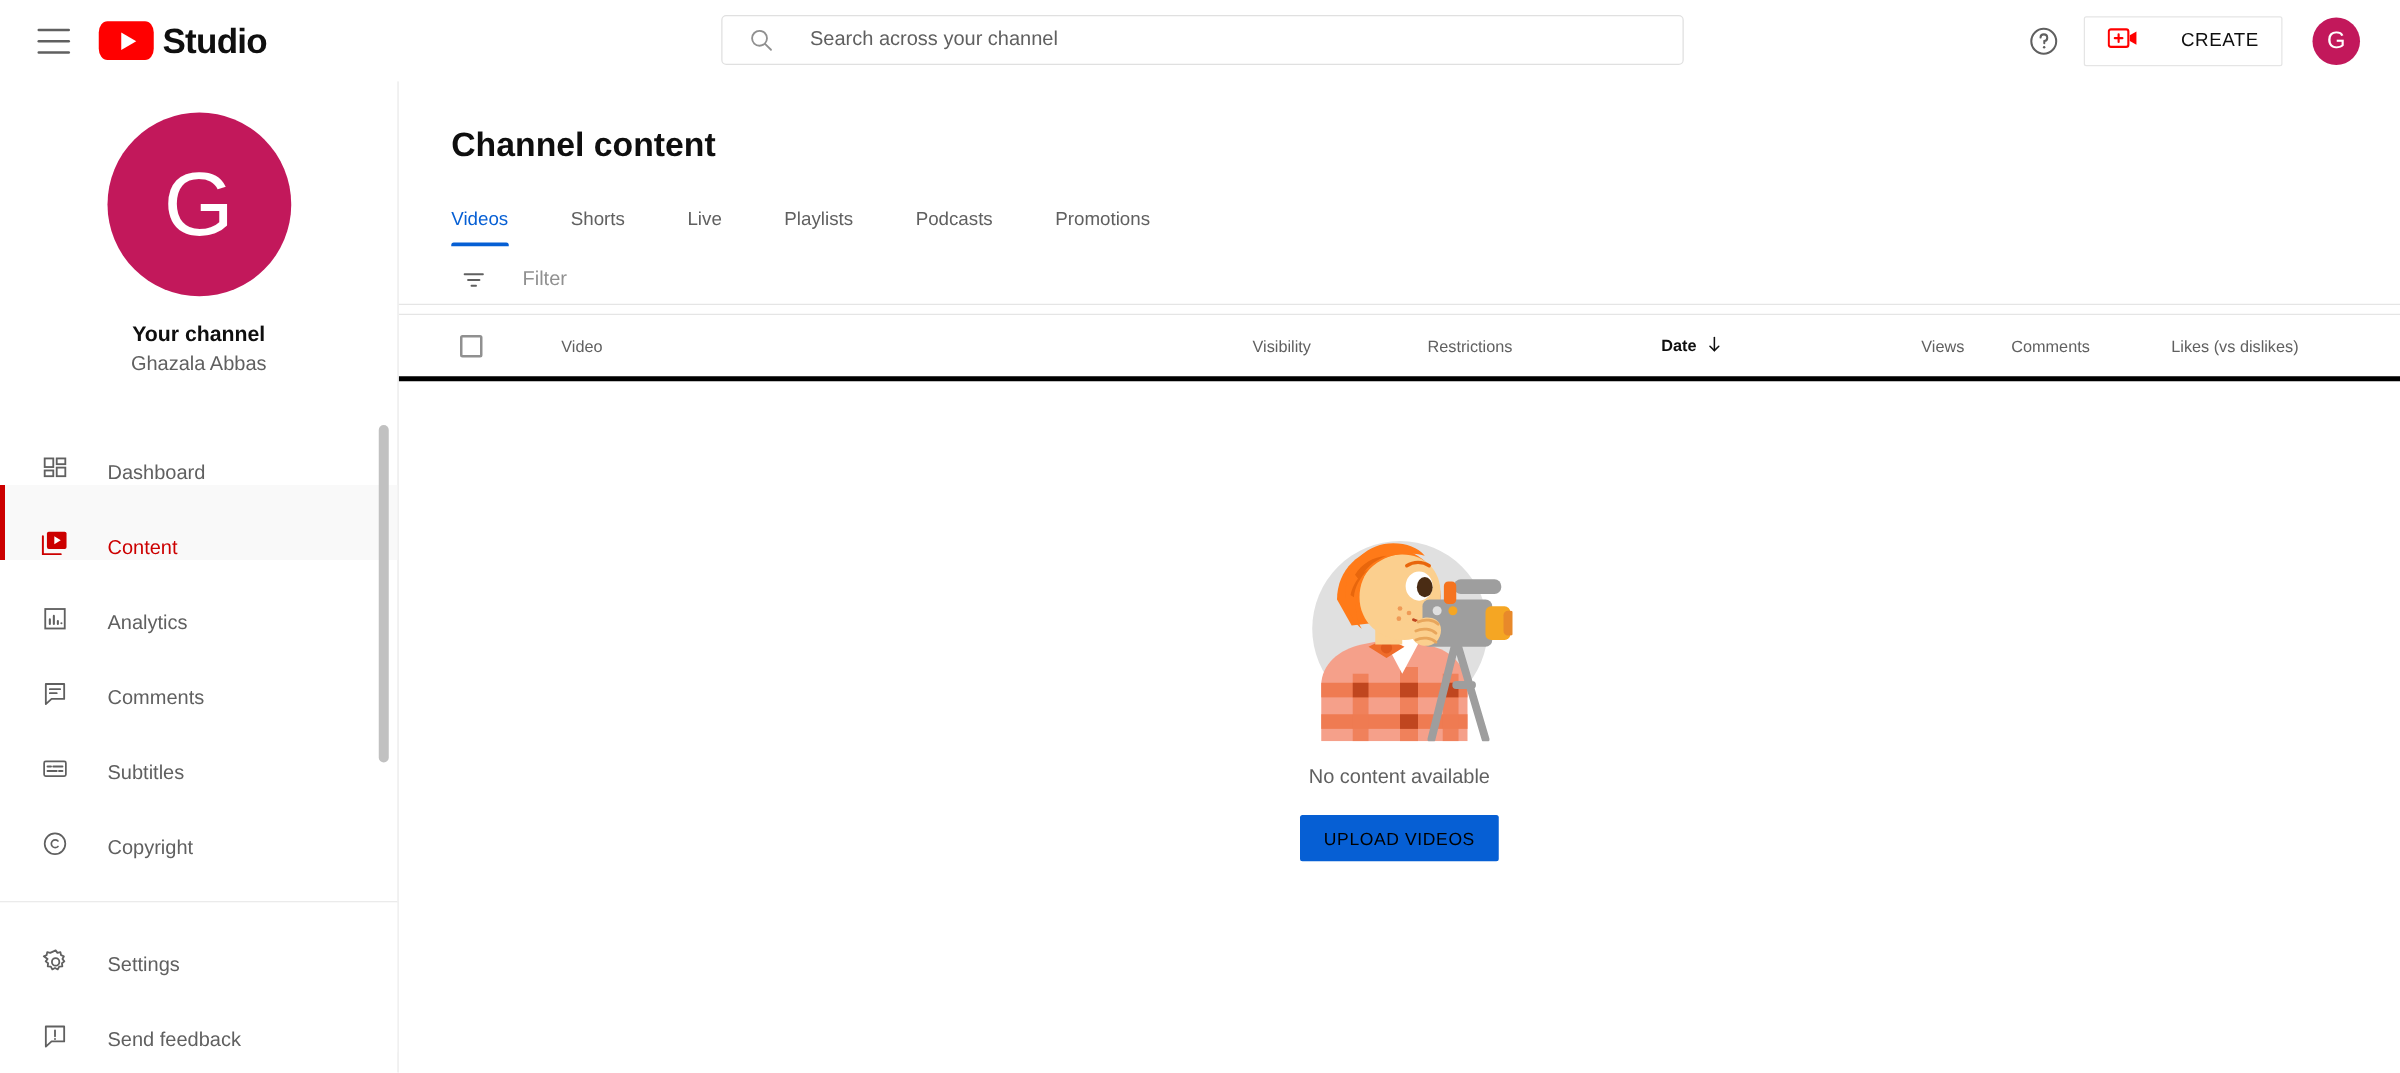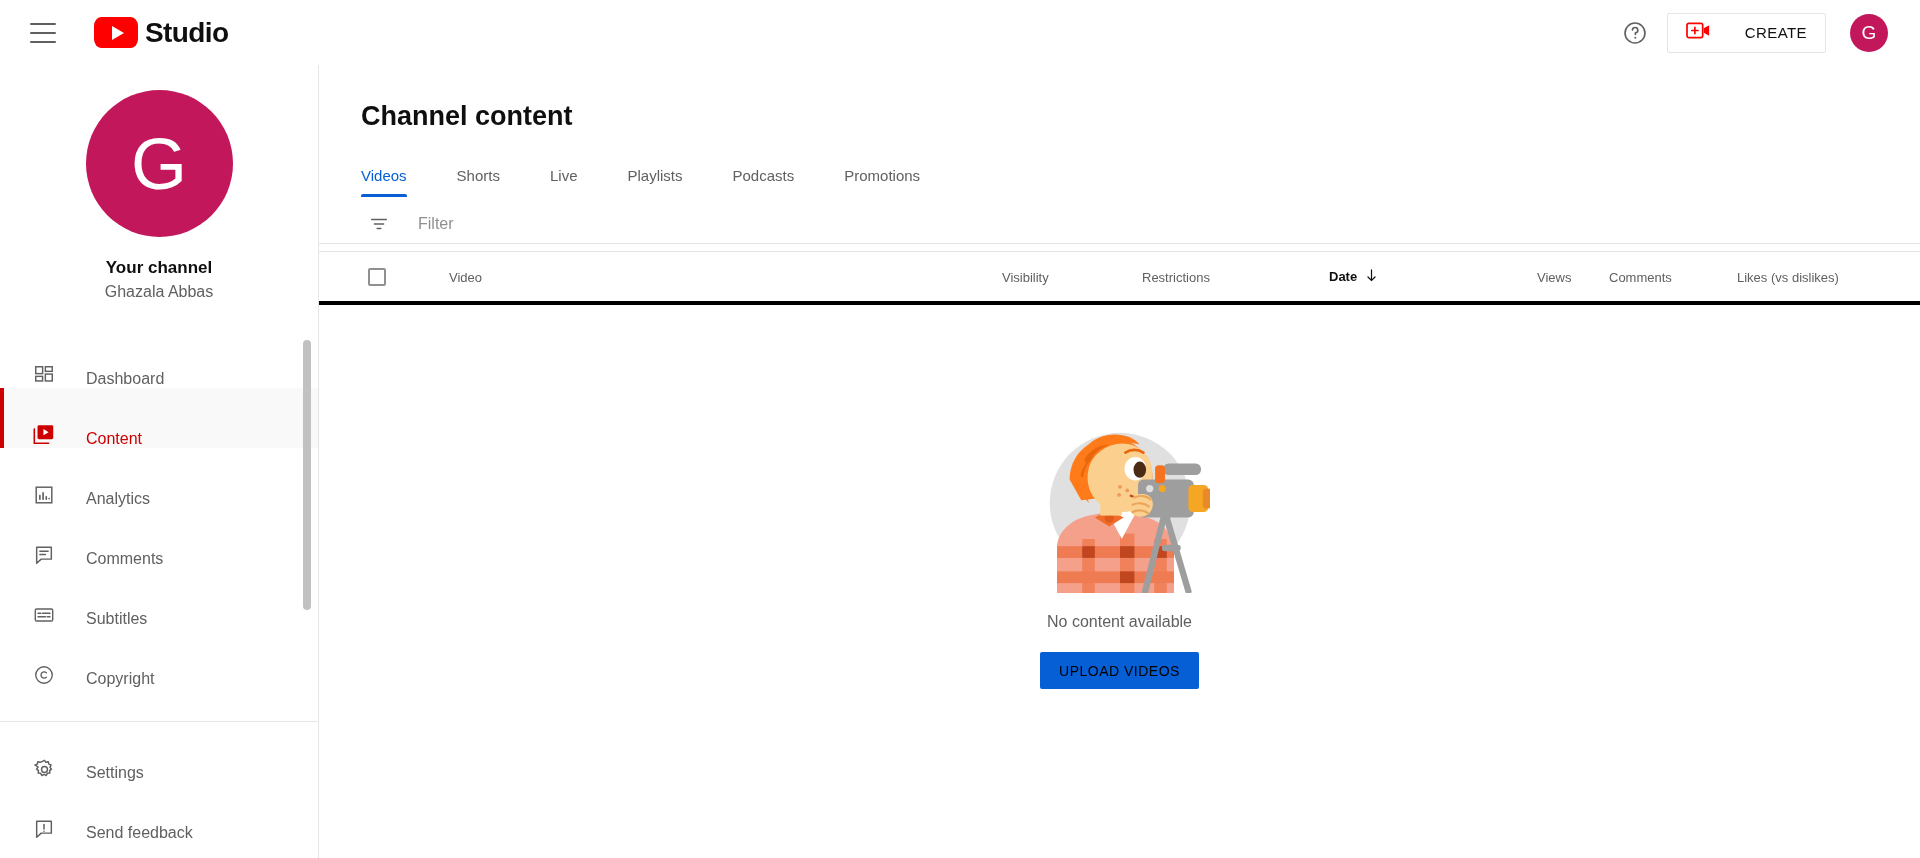--- a/index.html
+++ b/index.html
@@ -18,21 +18,21 @@
     display: flex; align-items: center;
     z-index: 30;
   }
   .hamburger {
     width: 26px; height: 20px; margin-left: 30px;
     display: flex; flex-direction: column; justify-content: space-between;
     cursor: pointer;
   }
   .hamburger span { display: block; height: 2px; width: 26px; background: #606060; border-radius: 1px; }
 
-  .brand { display: flex; align-items: center; margin-left: 38px; cursor: pointer; }
+  .brand { display: flex; align-items: center; margin-left: 23px; cursor: pointer; }
   .yt-logo {
     width: 44px; height: 31px; background: #ff0000;
     border-radius: 7px/9px;
     display: flex; align-items: center; justify-content: center;
   }
   .yt-logo .tri {
     width: 0; height: 0;
     border-left: 12px solid #ffffff;
     border-top: 7px solid transparent;
     border-bottom: 7px solid transparent;
@@ -229,20 +229,31 @@
       <span></span>
   </div>
 
   <div class="brand">
     <div class="yt-logo">
         <div class="tri"></div>
       </div>
     <div class="brand-text">Studio</div>
   </div>
 
+  <div class="searchwrap">
+    <div class="searchbox">
+      <span class="search-icon">
+        <svg width="22" height="22" viewBox="0 0 24 24" fill="none" stroke="#909090" stroke-width="1.6">
+          <circle cx="10.5" cy="10.5" r="6.5"></circle>
+            <line x1="15.3" y1="15.3" x2="20.5" y2="20.5" stroke-linecap="round"></line>
+        </svg>
+      </span>
+      <span class="search-placeholder">Search across your channel</span>
+    </div>
+  </div>
 
   <div class="topright">
     <div class="help-btn">
       <svg width="26" height="26" viewBox="0 0 24 24" fill="none" stroke="#606060" stroke-width="1.5">
         <circle cx="12" cy="12" r="9.2"></circle>
         <path d="M9.6 9.3a2.5 2.5 0 1 1 2.8 2.6v1.5" stroke-linecap="round"></path>
         <circle cx="12.3" cy="16.4" r="0.9" fill="#606060" stroke="none"></circle>
       </svg>
     </div>
 

